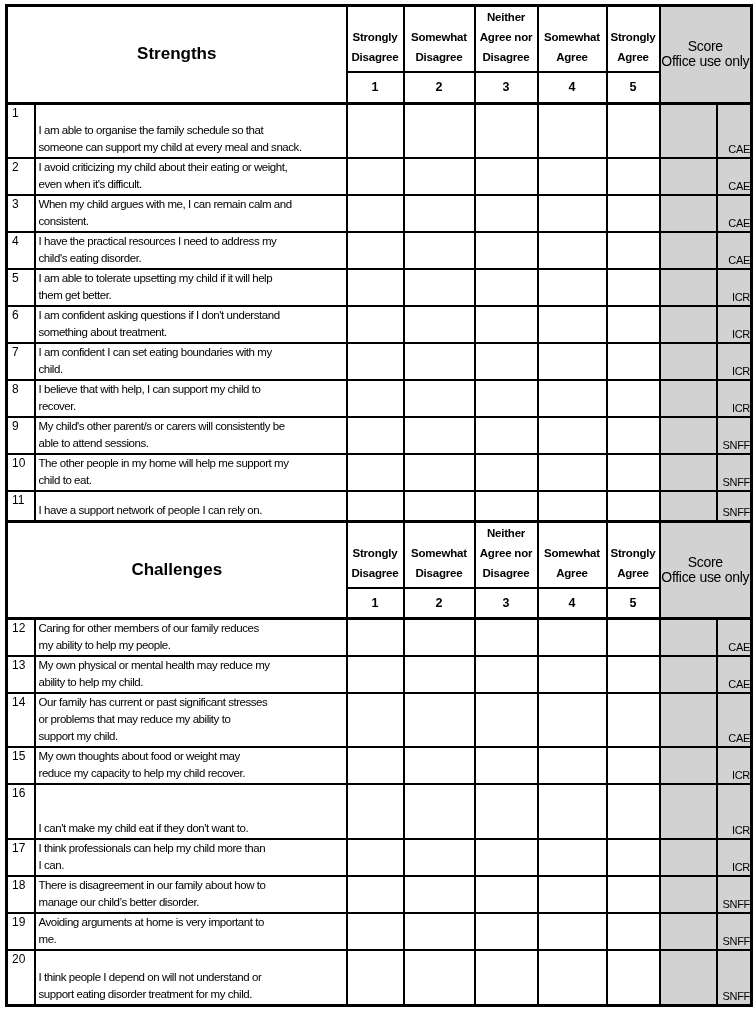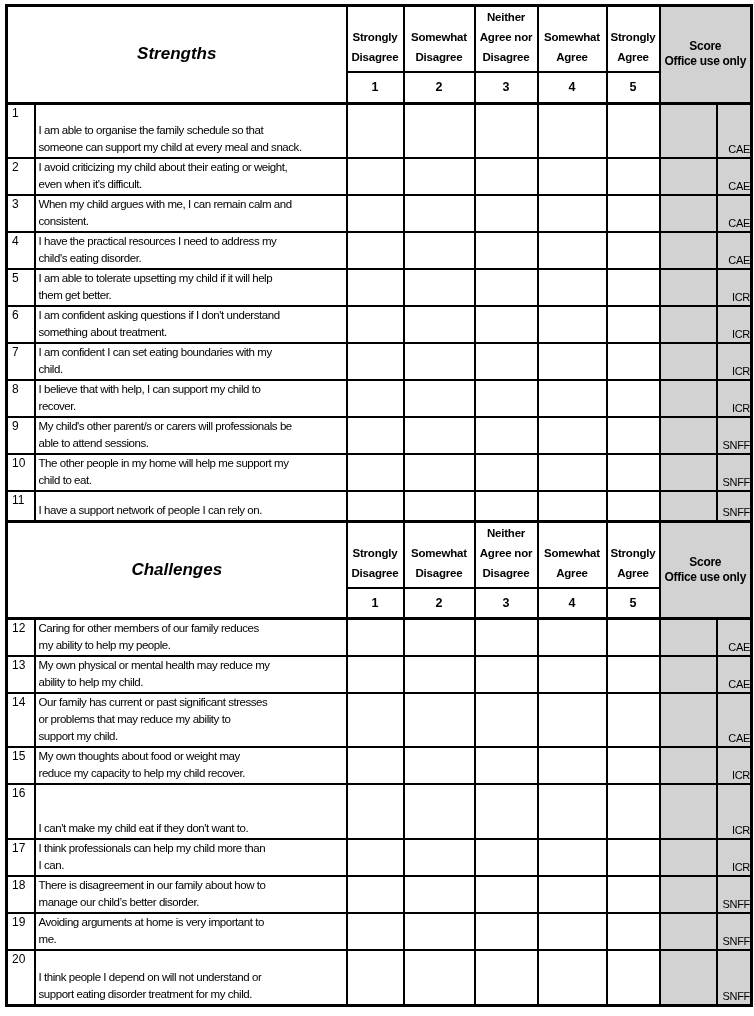--- a/index.html
+++ b/index.html
@@ -41,43 +41,42 @@
 
   
   tr.hdr-labels { height: 49px; }
   tr.hdr-numbers { height: 31px; }
   td.section-title {
     font-weight: bold;
     font-size: 17px;
     text-align: center;
     vertical-align: middle;
     border-bottom-width: 3px;
-    font-style: italic;
   }
   td.likert-label {
     font-weight: bold;
     font-size: 11.5px;
     line-height: 20px;
     letter-spacing: -0.2px;
     text-align: center;
     vertical-align: bottom;
     padding-bottom: 4px;
     white-space: pre-line;
   }
   td.likert-num {
     font-weight: bold;
     font-size: 12.5px;
     text-align: center;
     vertical-align: middle;
     border-bottom-width: 3px;
   }
   td.score-header {
     background: var(--shade);
-    font-weight: bold;
-    font-size: 12px;
+    font-weight: normal;
+    font-size: 14px;
     letter-spacing: -0.3px;
     line-height: 15px;
     text-align: center;
     vertical-align: middle;
     border-bottom-width: 3px;
     margin-left: 44px;
   }
 
   
   tbody.section-start tr:first-child td { border-top-width: 3px; }
@@ -246,21 +245,21 @@
     <td class="tick"></td>
     <td class="tick"></td>
     <td class="tick"></td>
     <td class="tick"></td>
     <td class="tick"></td>
     <td class="score-blank"></td>
     <td class="score-code">ICR</td>
   </tr>
         <tr class="body-row">
     <td class="num">9</td>
-    <td class="statement">My child's other parent/s or carers will professionals be
+    <td class="statement">My child's other parent/s or carers will consistently be
 able to attend sessions.</td>
     <td class="tick"></td>
     <td class="tick"></td>
     <td class="tick"></td>
     <td class="tick"></td>
     <td class="tick"></td>
     <td class="score-blank"></td>
     <td class="score-code">SNFF</td>
   </tr>
         <tr class="body-row">

